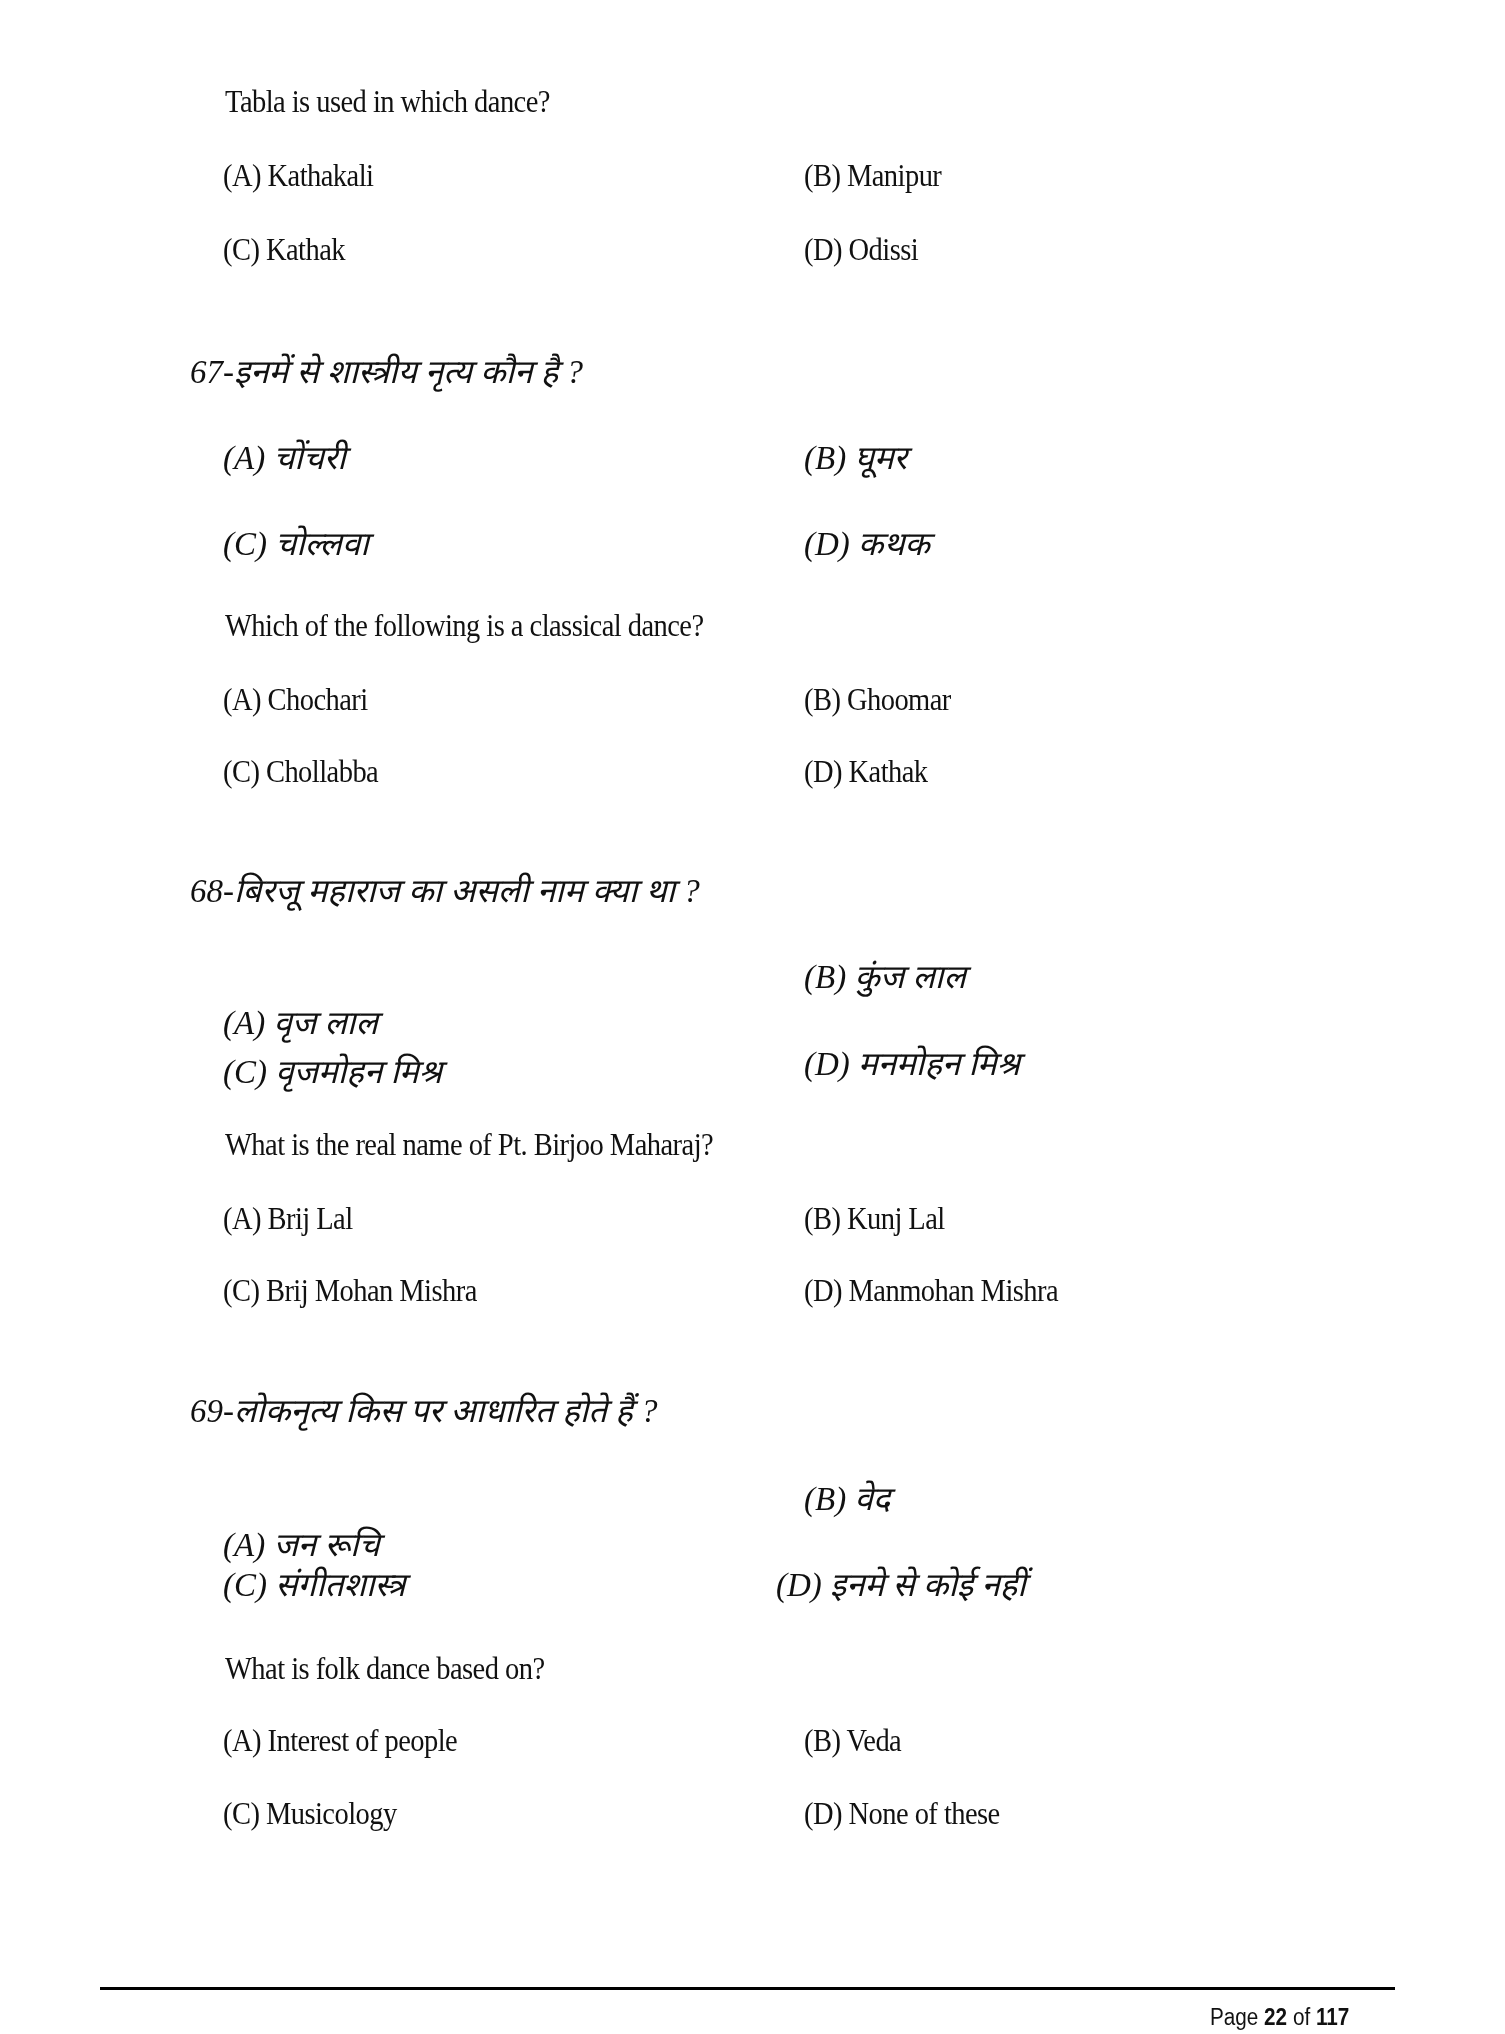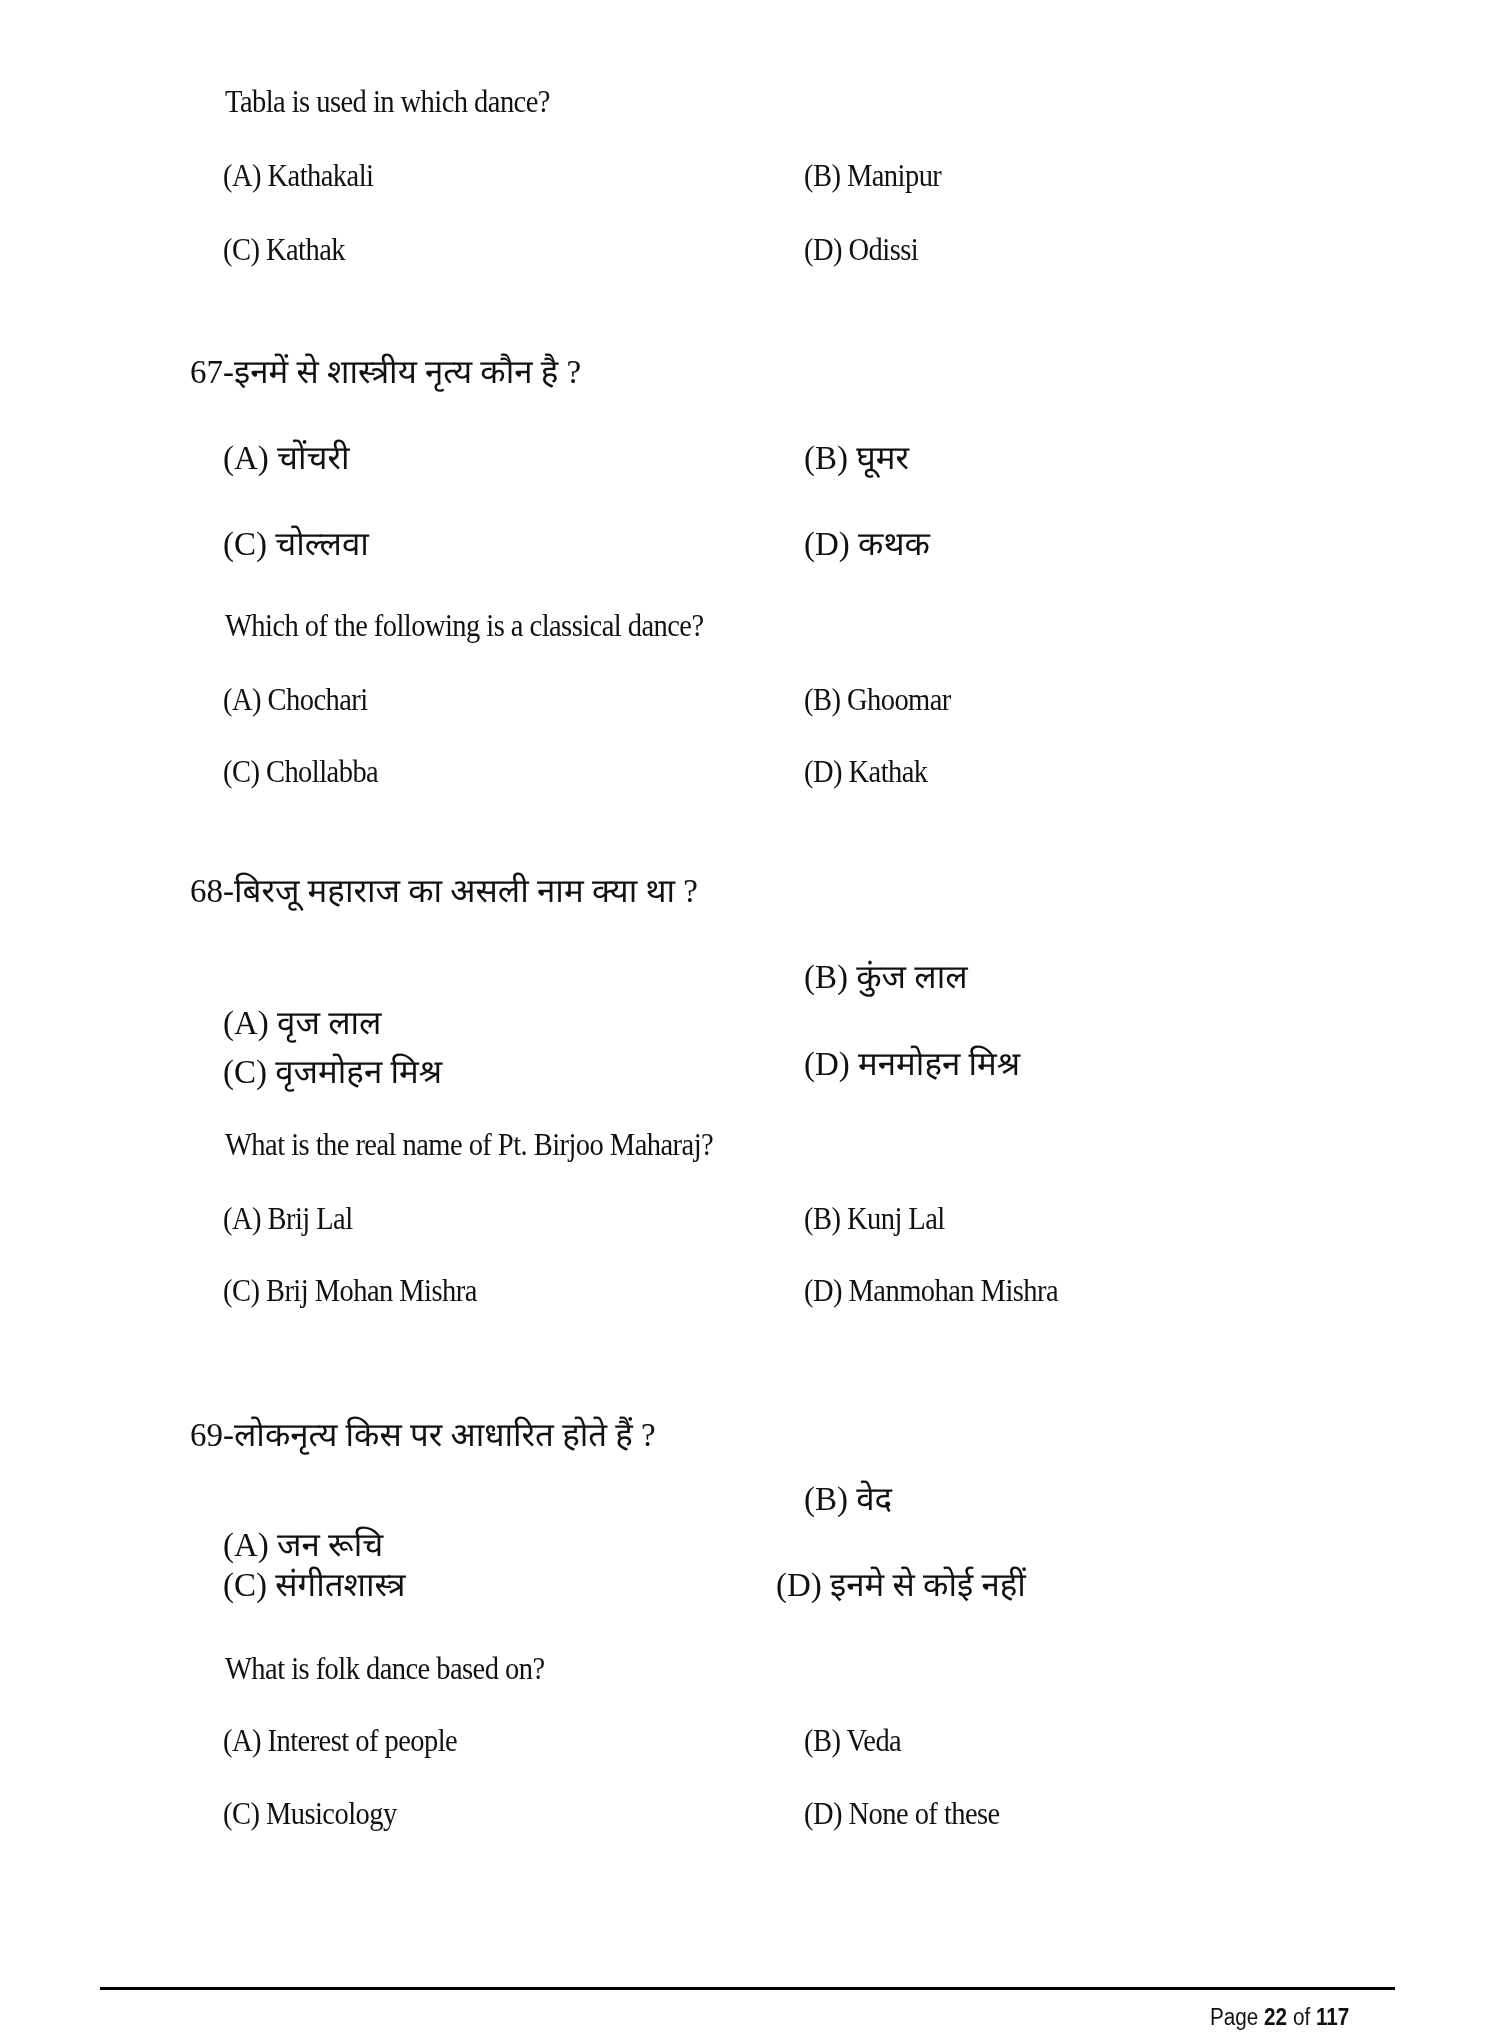--- a/index.html
+++ b/index.html
@@ -1,20 +1,20 @@
 <!DOCTYPE html>
 <html><head>
 <meta charset="utf-8">
 <style>
   html, body { margin:0; padding:0; background:#ffffff; }
   body { width:1505px; height:2034px; position:relative; overflow:hidden;
          font-family:"Liberation Serif","DejaVu Serif",serif; color:#111; }
   .t { position:absolute; white-space:nowrap; line-height:1; }
   .en { font-size:31px; letter-spacing:-0.6px; transform:scaleX(0.92); transform-origin:left center; }
-  .hi { font-size:33px; }
+  .hi { font-size:33px;font-style:italic; }
   .qnum { font-size:33px; }
   .footer-line { position:absolute; left:100px; top:1987px; width:1295px; height:3px; background:#000; }
   .page-label { position:absolute; left:1210px; top:2004px; font-family:"Liberation Sans","DejaVu Sans",sans-serif;
                 font-size:23px; color:#111; white-space:nowrap; transform:scaleX(0.9); transform-origin:left center; }
   .page-label b { font-weight:bold; }
 </style>
 </head>
 <body>
 
 <div class="t en" style="left:225px;top:86px;">Tabla is used in which dance?</div>
@@ -42,21 +42,21 @@
 <div class="t hi" style="left:223px;top:961px;margin-top:46px;">(A) वृज लाल</div>
 <div class="t hi" style="left:804px;top:961px;">(B) कुंज लाल</div>
 <div class="t hi" style="left:223px;top:1048px;margin-top:8px;">(C) वृजमोहन मिश्र</div>
 <div class="t hi" style="left:804px;top:1048px;">(D) मनमोहन मिश्र</div>
 <div class="t en" style="left:225px;top:1129px;">What is the real name of Pt. Birjoo Maharaj?</div>
 <div class="t en" style="left:223px;top:1203px;">(A) Brij Lal</div>
 <div class="t en" style="left:804px;top:1203px;">(B) Kunj Lal</div>
 <div class="t en" style="left:223px;top:1275px;">(C) Brij Mohan Mishra</div>
 <div class="t en" style="left:804px;top:1275px;">(D) Manmohan Mishra</div>
 
-<div class="t hi" style="left:190px;top:1395px;margin-top:24px;">
+<div class="t hi" style="left:190px;top:1395px;">
   <span class="qnum">69-</span><span>लोकनृत्य किस पर आधारित होते हैं ?</span>
 </div>
 <div class="t hi" style="left:223px;top:1483px;margin-top:46px;">(A) जन रूचि</div>
 <div class="t hi" style="left:804px;top:1483px;">(B) वेद</div>
 <div class="t hi" style="left:223px;top:1569px;">(C) संगीतशास्त्र</div>
 <div class="t hi" style="left:776px;top:1569px;">(D) इनमे से कोई नहीं</div>
 <div class="t en" style="left:225px;top:1653px;">What is folk dance based on?</div>
 <div class="t en" style="left:223px;top:1725px;">(A) Interest of people</div>
 <div class="t en" style="left:804px;top:1725px;">(B) Veda</div>
 <div class="t en" style="left:223px;top:1798px;">(C) Musicology</div>

